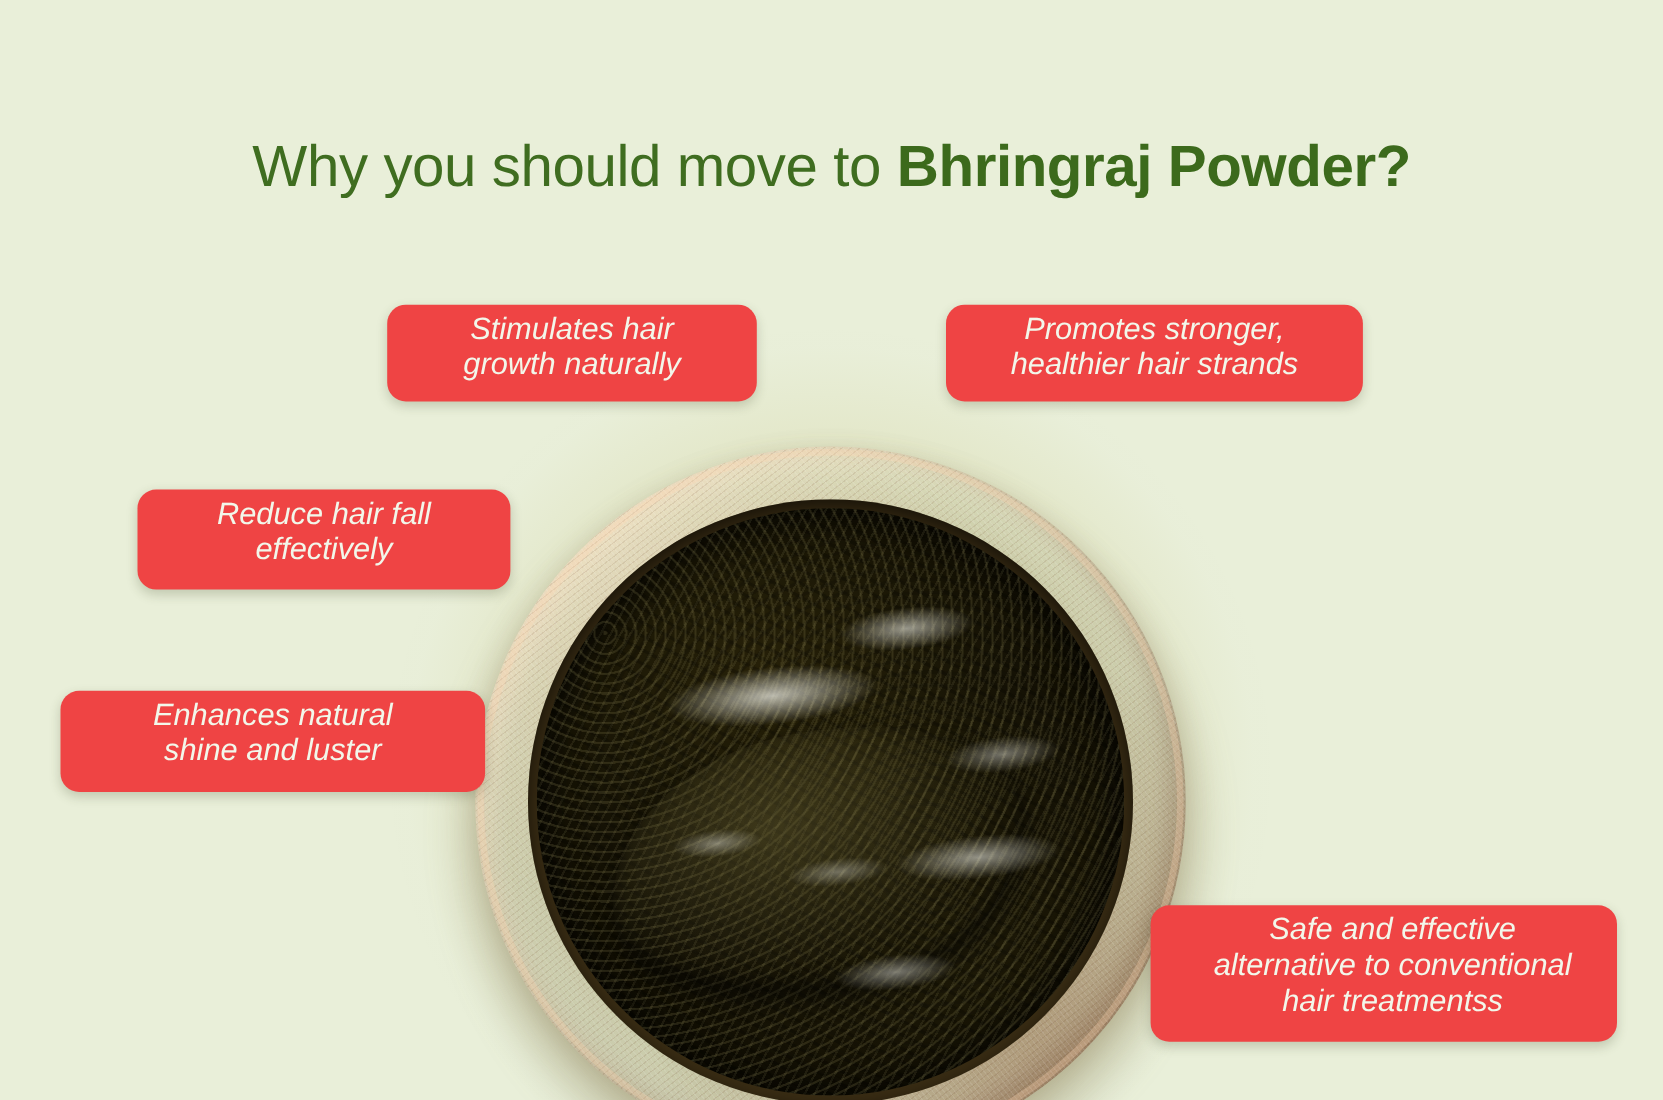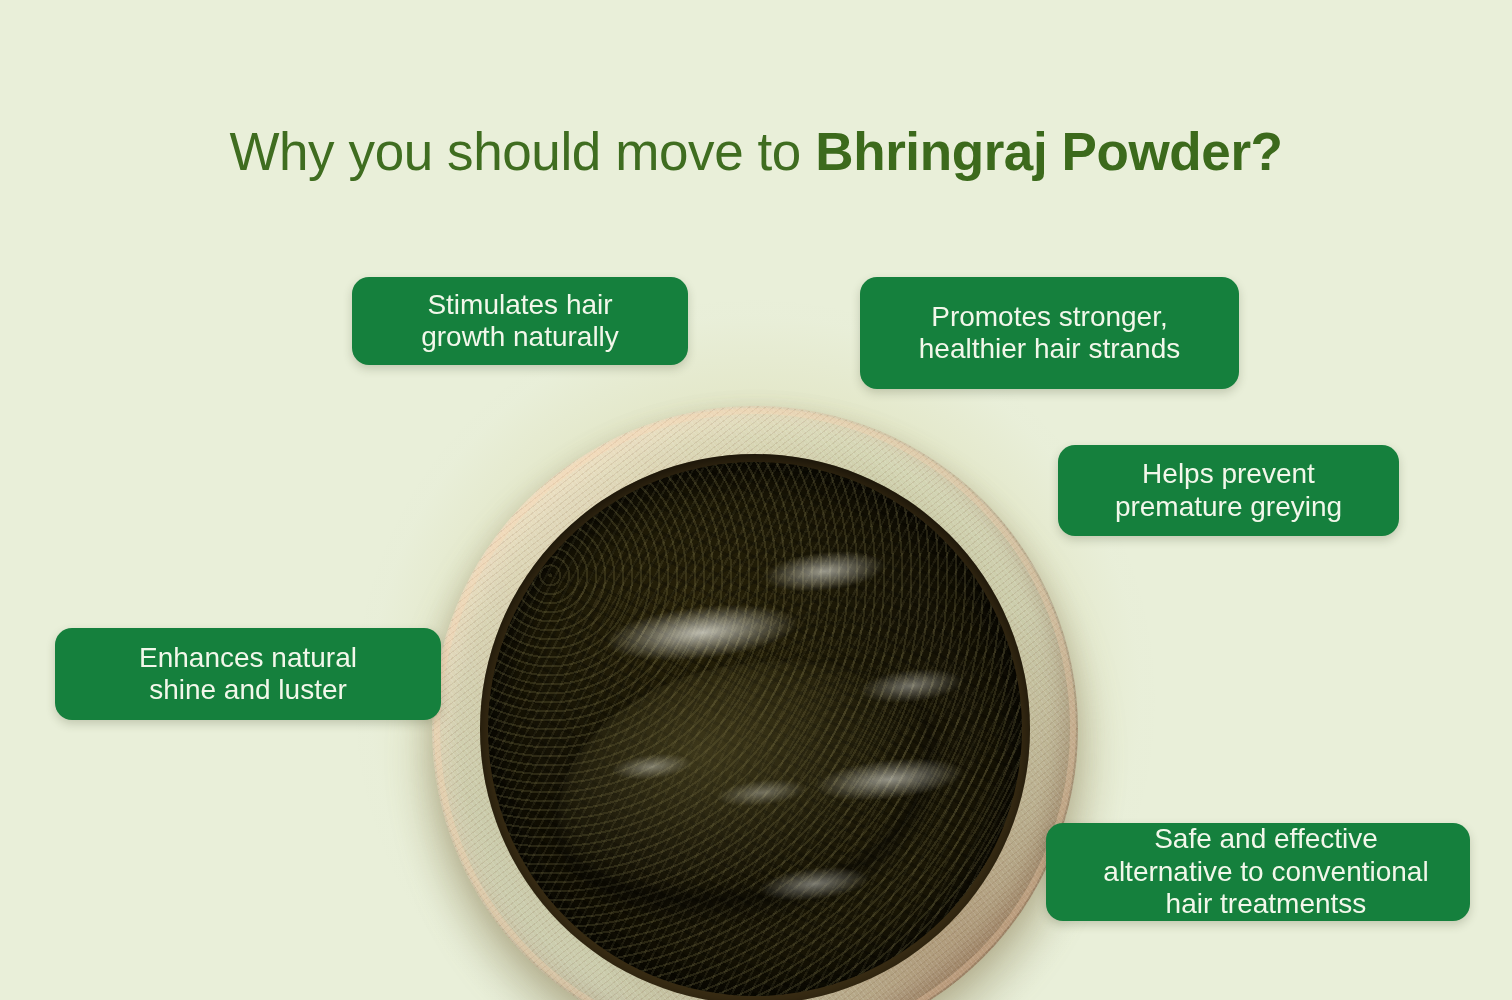--- a/index.html
+++ b/index.html
@@ -183,43 +183,44 @@
     box-shadow: 0 -7px 16px rgba(0,0,0,0.55) inset,
                 0 9px 18px rgba(0,0,0,0.45);
     transform: rotate(-10deg);
     pointer-events: none;
   }
 
   
   .pill {
     position: absolute;
     box-sizing: border-box;
-    background: #15803d;
+    background: #ef4444;
     border-radius: 17px;
     color: #f2f7ea;
     display: flex;
-    align-items: center;
+    align-items: flex-start;
     justify-content: center;
     text-align: center;
     padding: 6px 16px;
     font-size: 28px;
     line-height: 1.16;
     font-weight: 400;
     box-shadow: 0 4px 10px rgba(60,70,35,0.22);
+    font-style: italic;
   }
   .pill span { display: block; white-space: pre-line; }
 
   .pill.p1 { left: 352px;  top: 277px; width: 336px; height: 88px; }
-  .pill.p2 { left: 860px;  top: 277px; width: 379px; height: 112px; }
+  .pill.p2 { left: 860px;  top: 277px; width: 379px; height: 88px; }
   .pill.p3 { left: 125px;  top: 445px; width: 339px; height: 91px; }
   .pill.p4 { left: 1058px; top: 445px; width: 341px; height: 91px; }
   .pill.p5 { left: 55px;   top: 628px; width: 386px; height: 92px; }
   .pill.p6 { left: 1115px; top: 628px; width: 341px; height: 92px; }
   .pill.p7 { left: 42px;   top: 820px; width: 389px; height: 86px; }
-  .pill.p8 { left: 1046px; top: 823px; width: 424px; height: 98px; padding-left: 32px; }
+  .pill.p8 { left: 1046px; top: 823px; width: 424px; height: 124px; padding-left: 32px; }
 </style>
 </head>
 <body>
 
 <div id="poster">
 
   <div class="bowl-glow"></div>
 
   <h1 class="title"><span>Why you should move to </span><span class="strong">Bhringraj Powder?</span></h1>
 
@@ -235,23 +236,23 @@
   </div>
 
   <div class="pill p1">
     <span>Stimulates hair
 growth naturally</span>
   </div>
   <div class="pill p2">
     <span>Promotes stronger,
 healthier hair strands</span>
   </div>
-  <div class="pill p4">
-    <span>Helps prevent
-premature greying</span>
+  <div class="pill p3">
+    <span>Reduce hair fall
+effectively</span>
   </div>
   <div class="pill p5">
     <span>Enhances natural
 shine and luster</span>
   </div>
   <div class="pill p8">
     <span>Safe and effective
 alternative to conventional
 hair treatmentss</span>
   </div>

